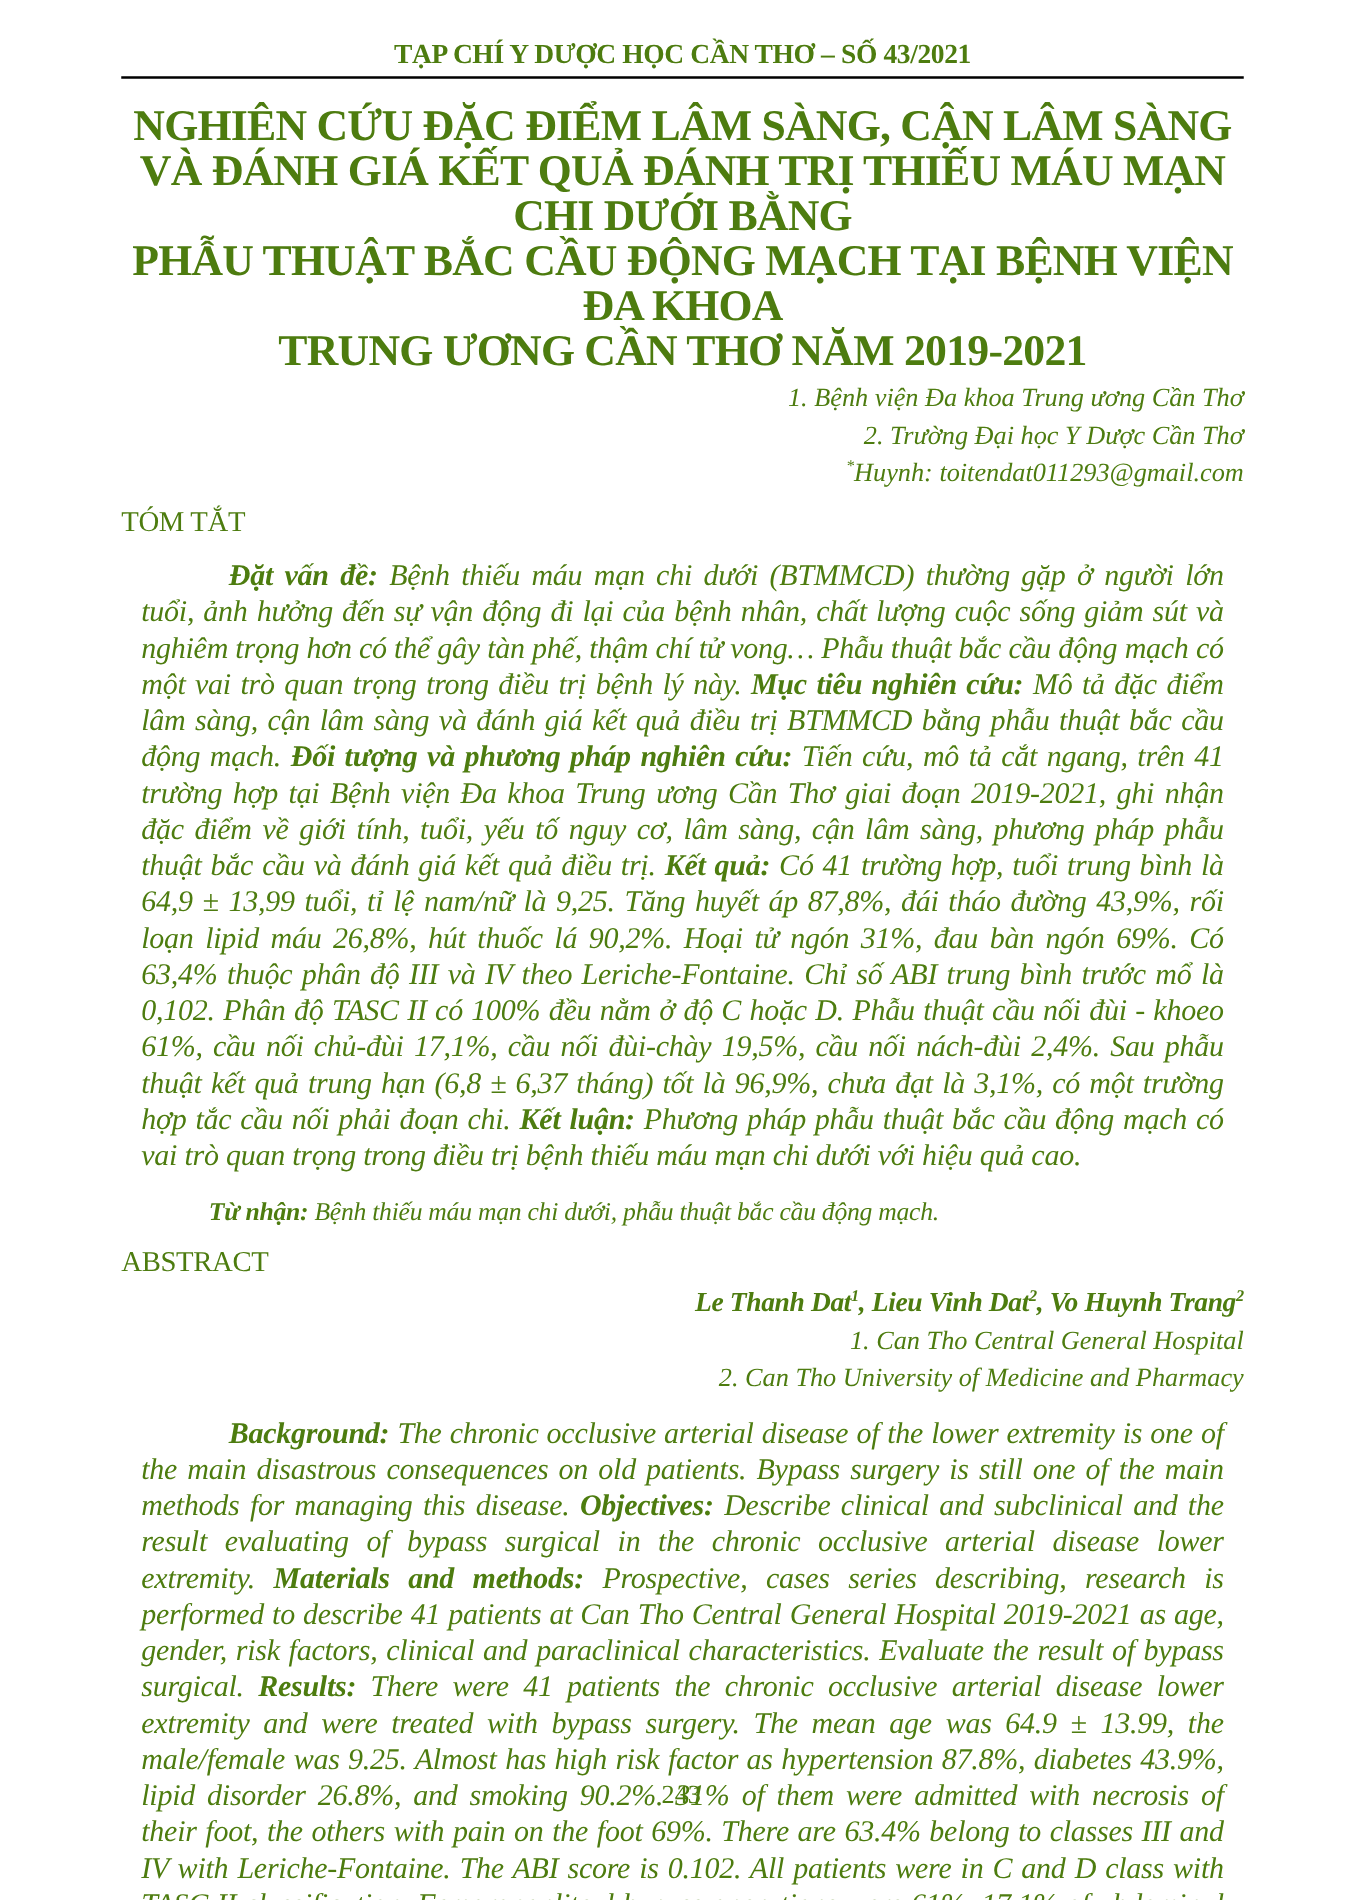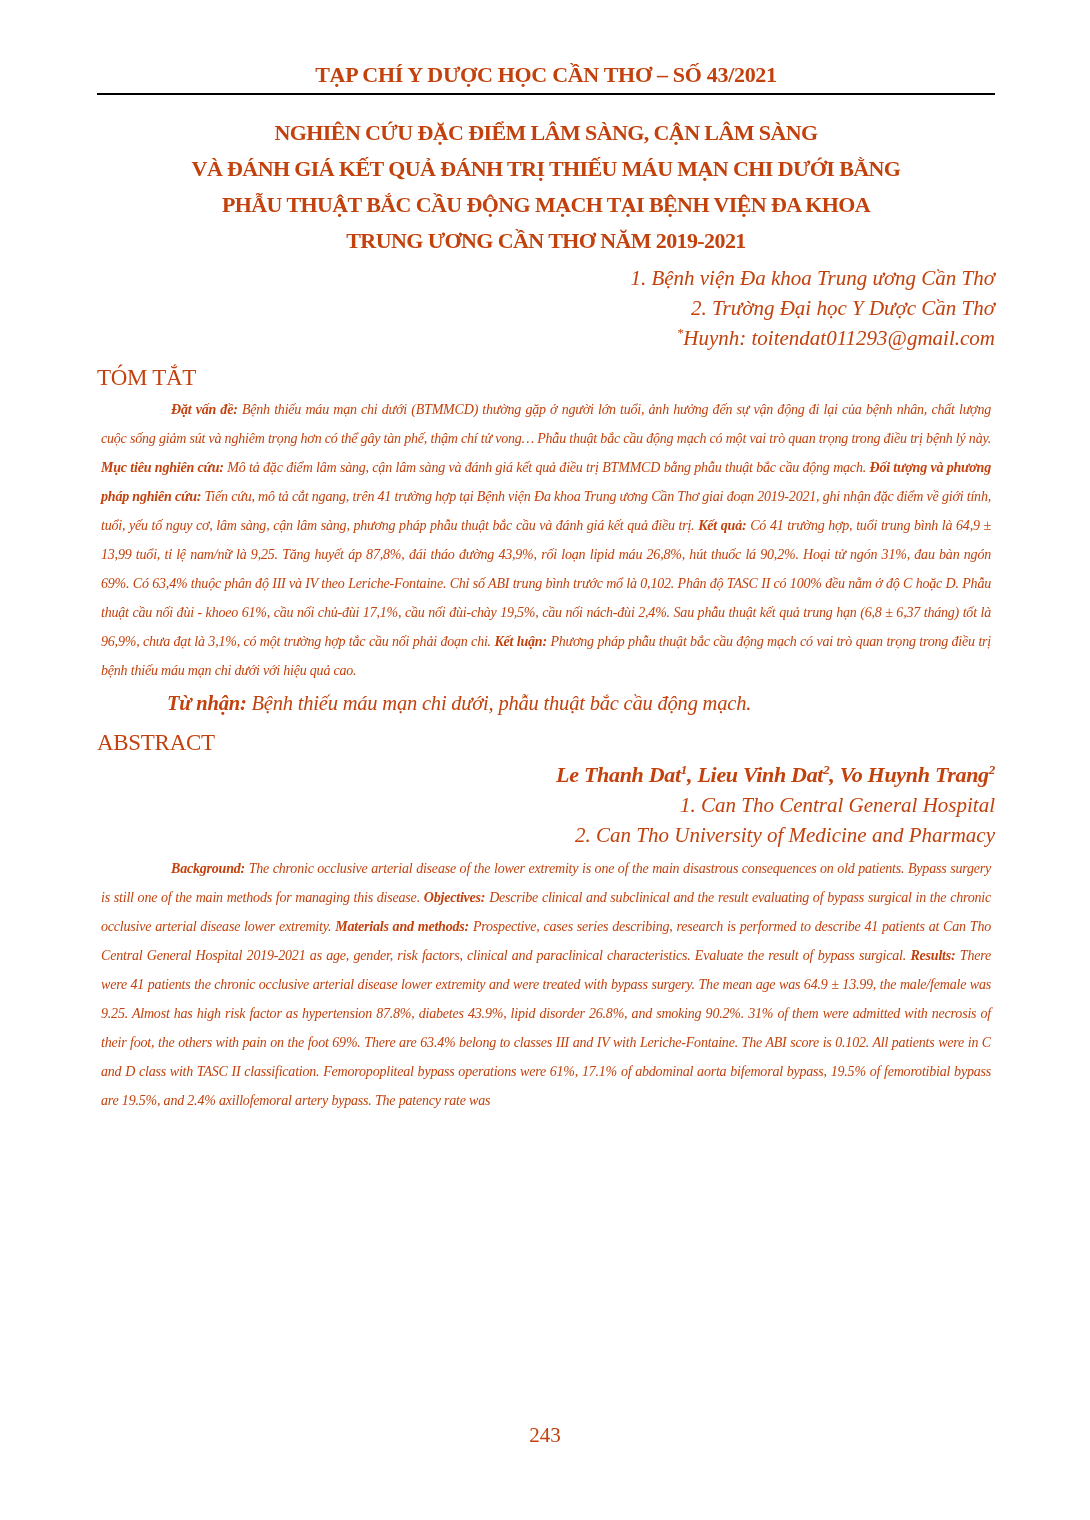--- a/index.html
+++ b/index.html
@@ -5,42 +5,42 @@
   html, body {
     margin: 0;
     padding: 0;
     background: #ffffff;
   }
   .page {
     position: relative;
     width: 1090px;
     height: 1520px;
     background: #ffffff;
-    color: #c2410c;
+    color: #4d7c0f;
     font-family: "Liberation Serif", "DejaVu Serif", serif;
     box-sizing: border-box;
-    padding: 62px 95px 0 97px;
+    padding: 30px 95px 0 97px;
     overflow: hidden;
   }
   .journal-header {
     text-align: center;
     font-weight: bold;
     font-size: 22px;
     letter-spacing: -0.3px;
     padding-bottom: 5px;
   }
   .header-rule {
     border: 0;
     border-top: 2.5px solid #000000;
     margin: 0 0 8px 0;
   }
   .title-vi {
     text-align: center;
     font-weight: bold;
-    font-size: 22px;
+    font-size: 35px;
     line-height: 36px;
     letter-spacing: -0.6px;
     margin: 20px 0 4px 0;
   }
   .authors-line {
     text-align: right;
     font-weight: bold;
     font-style: italic;
     font-size: 22px;
     line-height: 30px;
@@ -59,25 +59,25 @@
   }
   .section-heading {
     font-weight: normal;
     font-style: normal;
     font-size: 23px;
     letter-spacing: -0.3px;
     margin: 12px 0 4px 0;
   }
   .para {
     font-style: italic;
-    font-size: 14px;
+    font-size: 24px;
     line-height: 29px;
     text-align: justify;
     text-indent: 70px;
-    margin: 4px;
+    margin: 16px;
     letter-spacing: -0.2px;
   }
   .para b { font-weight: bold; }
   .keywords {
     font-style: italic;
     font-size: 20.5px;
     line-height: 29px;
     text-indent: 70px;
     margin: 0;
     letter-spacing: -0.2px;

